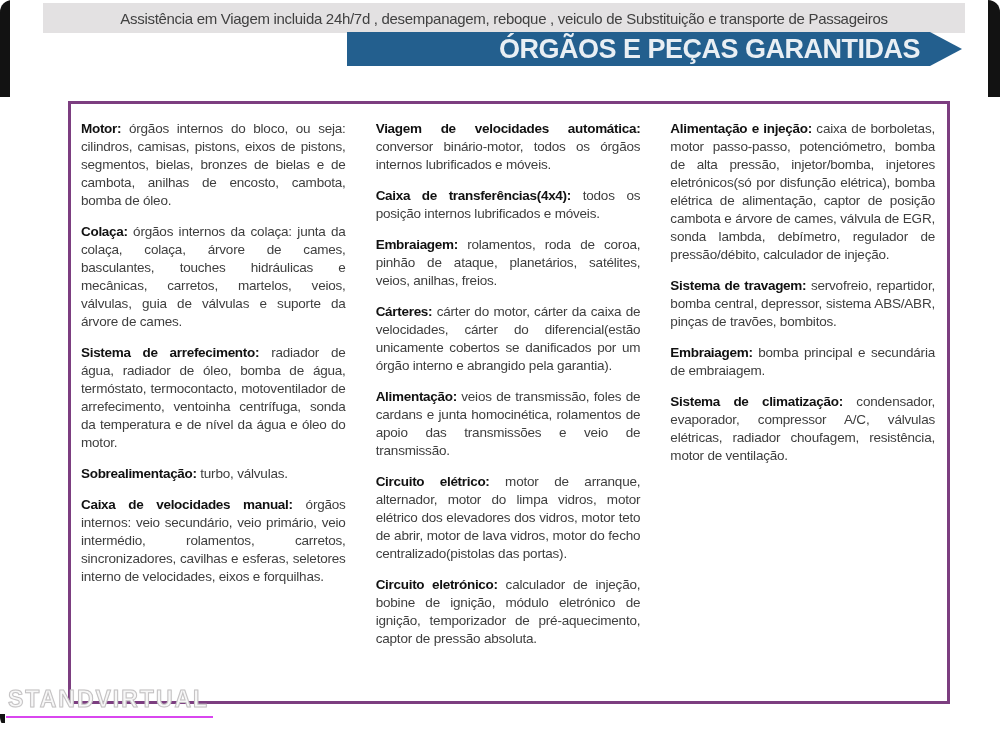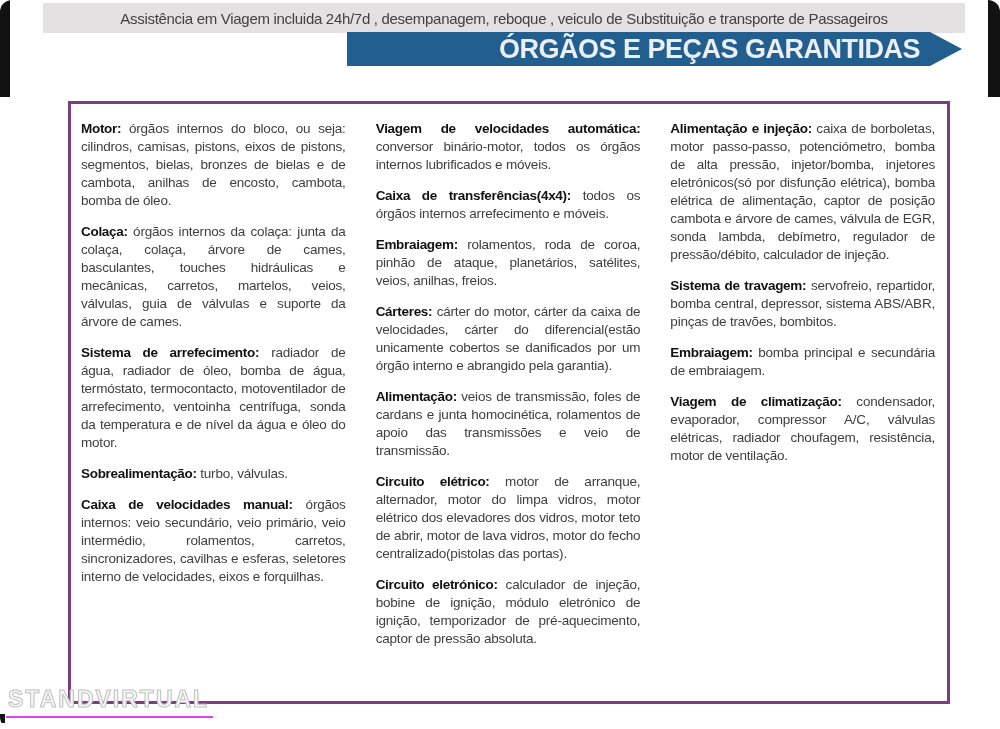--- a/index.html
+++ b/index.html
@@ -78,32 +78,32 @@
     <div class="col">
       <p class="sec"><b>Motor:</b> <span>órgãos internos do bloco, ou seja: cilindros, camisas, pistons, eixos de pistons, segmentos, bielas, bronzes de bielas e de cambota, anilhas de encosto, cambota, bomba de óleo.</span></p>
       <p class="sec"><b>Colaça:</b> <span>órgãos internos da colaça: junta da colaça, colaça, árvore de cames, basculantes, touches hidráulicas e mecânicas, carretos, martelos, veios, válvulas, guia de válvulas e suporte da árvore de cames.</span></p>
       <p class="sec"><b>Sistema de arrefecimento:</b> <span>radiador de água, radiador de óleo, bomba de água, termóstato, termocontacto, motoventilador de arrefecimento, ventoinha centrífuga, sonda da temperatura e de nível da água e óleo do motor.</span></p>
       <p class="sec"><b>Sobrealimentação:</b> <span>turbo, válvulas.</span></p>
       <p class="sec"><b>Caixa de velocidades manual:</b> <span>órgãos internos: veio secundário, veio primário, veio intermédio, rolamentos, carretos, sincronizadores, cavilhas e esferas, seletores interno de velocidades, eixos e forquilhas.</span></p>
     </div>
 
     <div class="col">
       <p class="sec"><b>Viagem de velocidades automática:</b> <span>conversor binário-motor, todos os órgãos internos lubrificados e móveis.</span></p>
-      <p class="sec"><b>Caixa de transferências(4x4):</b> <span>todos os órgãos internos arrefecimento e móveis.</span></p>
+      <p class="sec"><b>Caixa de transferências(4x4):</b> <span>todos os posição internos lubrificados e móveis.</span></p>
       <p class="sec"><b>Embraiagem:</b> <span>rolamentos, roda de coroa, pinhão de ataque, planetários, satélites, veios, anilhas, freios.</span></p>
       <p class="sec"><b>Cárteres:</b> <span>cárter do motor, cárter da caixa de velocidades, cárter do diferencial(estão unicamente cobertos se danificados por um órgão interno e abrangido pela garantia).</span></p>
       <p class="sec"><b>Alimentação:</b> <span>veios de transmissão, foles de cardans e junta homocinética, rolamentos de apoio das transmissões e veio de transmissão.</span></p>
       <p class="sec"><b>Circuito elétrico:</b> <span>motor de arranque, alternador, motor do limpa vidros, motor elétrico dos elevadores dos vidros, motor teto de abrir, motor de lava vidros, motor do fecho centralizado(pistolas das portas).</span></p>
       <p class="sec"><b>Circuito eletrónico:</b> <span>calculador de injeção, bobine de ignição, módulo eletrónico de ignição, temporizador de pré-aquecimento, captor de pressão absoluta.</span></p>
     </div>
 
     <div class="col">
       <p class="sec"><b>Alimentação e injeção:</b> <span>caixa de borboletas, motor passo-passo, potenciómetro, bomba de alta pressão, injetor/bomba, injetores eletrónicos(só por disfunção elétrica), bomba elétrica de alimentação, captor de posição cambota e árvore de cames, válvula de EGR, sonda lambda, debímetro, regulador de pressão/débito, calculador de injeção.</span></p>
       <p class="sec"><b>Sistema de travagem:</b> <span>servofreio, repartidor, bomba central, depressor, sistema ABS/ABR, pinças de travões, bombitos.</span></p>
       <p class="sec"><b>Embraiagem:</b> <span>bomba principal e secundária de embraiagem.</span></p>
-      <p class="sec"><b>Viagem de climatização:</b> <span>condensador, evaporador, compressor A/C, válvulas elétricas, radiador choufagem, resistência, motor de ventilação.</span></p>
+      <p class="sec"><b>Sistema de climatização:</b> <span>condensador, evaporador, compressor A/C, válvulas elétricas, radiador choufagem, resistência, motor de ventilação.</span></p>
     </div>
 
   </div>
 
   <div class="watermark">STANDVIRTUAL</div>
 
 </div>
 
 </body></html>

